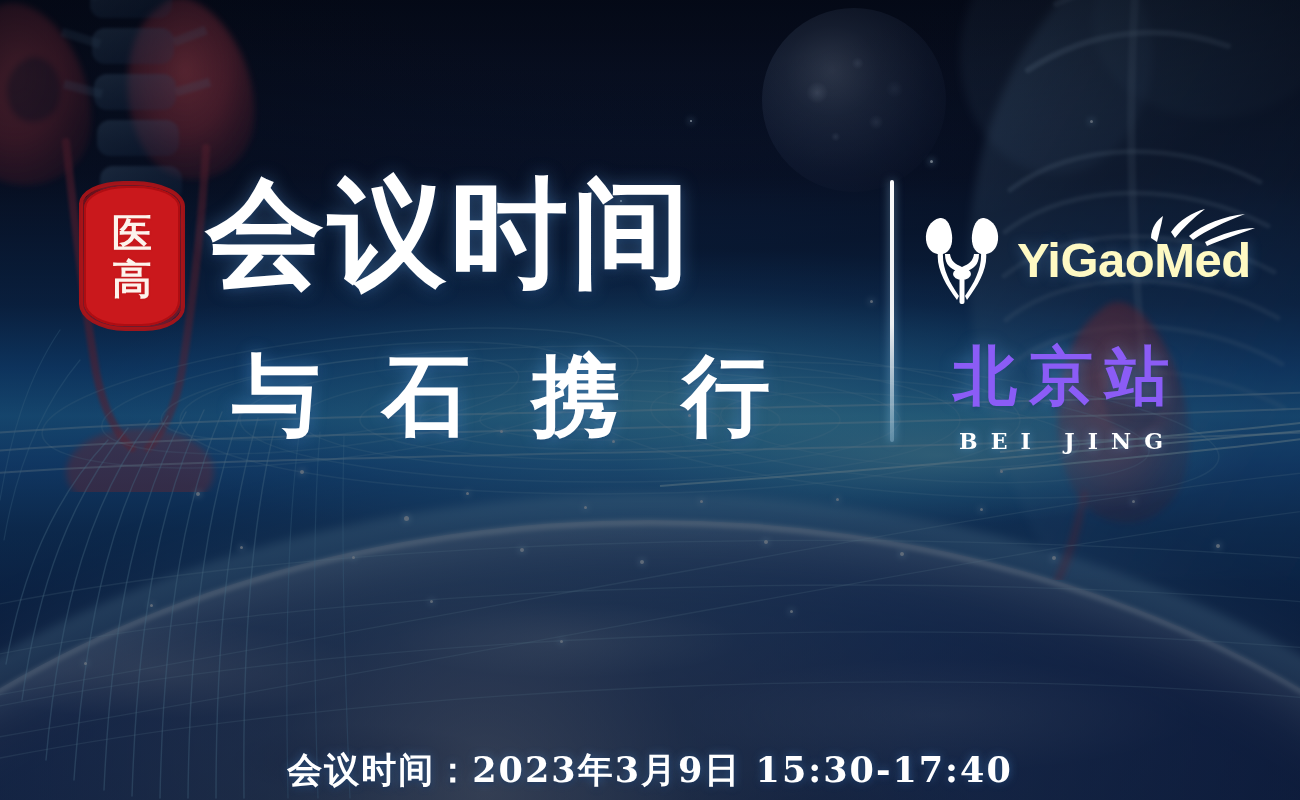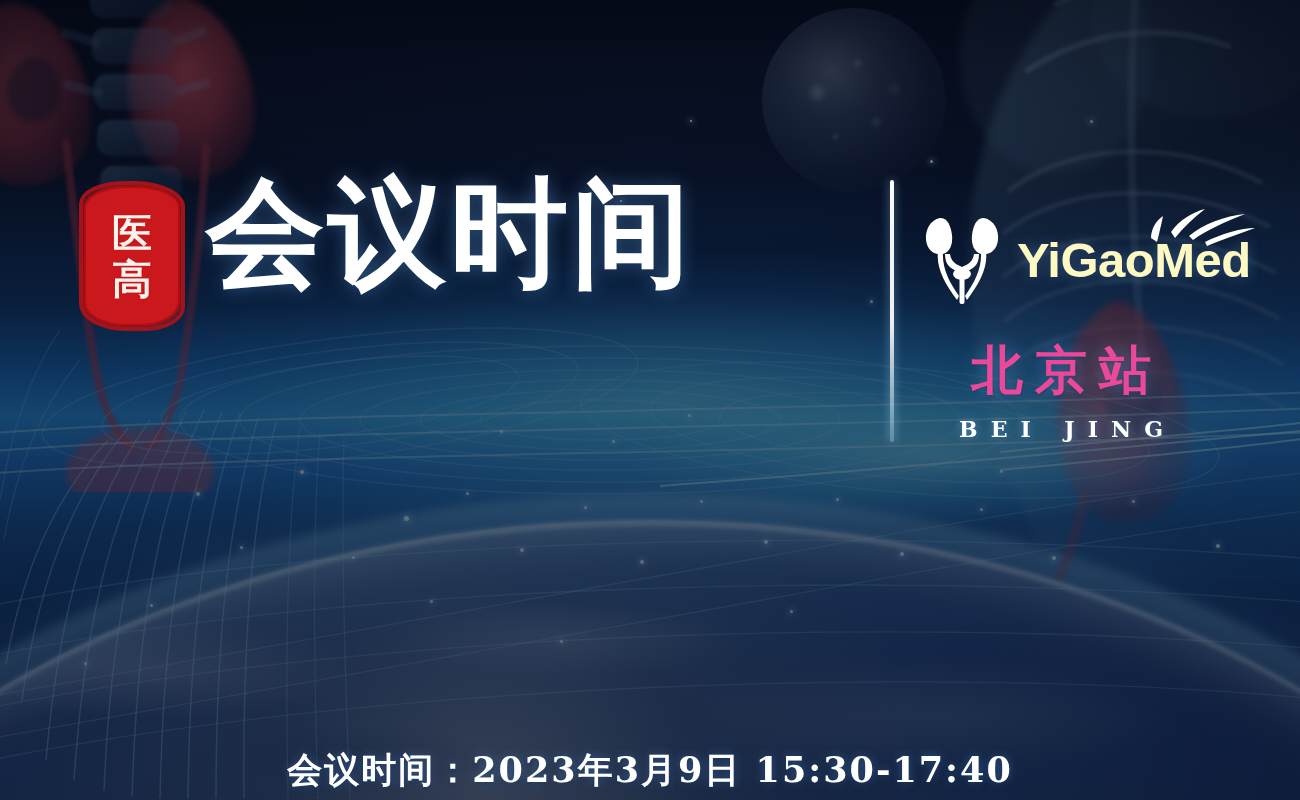--- a/index.html
+++ b/index.html
@@ -290,24 +290,24 @@
   }
 
   
   .city {
     position: absolute;
     left: 920px; top: 344px;
     width: 282px;
     text-align: center;
   }
   .city-cn {
-    font-size: 52px;
+    font-size: 64px;
     line-height: 1;
     font-weight: 700;
-    color: #ec4899;
+    color: #8b5cf6;
     letter-spacing: 12px;
     text-indent: 12px;
     text-shadow:
       0 0 16px rgba(120,195,255,0.38),
       0 2px 5px rgba(0,30,70,0.40);
   }
   .city-en {
     margin-top: 20px;
     font-family: "DejaVu Serif", "Liberation Serif", serif;
     font-size: 22px;
@@ -551,20 +551,21 @@
     <div class="seal">
       <div class="seal-body"></div>
       <div class="seal-edge"></div>
       <div class="seal-chars">
         <span class="seal-char">医</span>
         <span class="seal-char">高</span>
       </div>
     </div>
 
     <div class="title-main">会议时间</div>
+    <div class="title-sub">与石携行</div>
 
     <div class="divider"></div>
 
     <div class="brand">
       <svg class="brand-mark" viewBox="0 0 74 92">
         <g fill="#ffffff">
 
           <path d="M15 4 C5 6 0 16 1 26 C2 36 10 42 18 40 C25 38 28 30 27 21 C26 12 22 3 15 4 Z"></path>
 
           <path d="M59 4 C69 6 74 16 73 26 C72 36 64 42 56 40 C49 38 46 30 47 21 C48 12 52 3 59 4 Z"></path>

